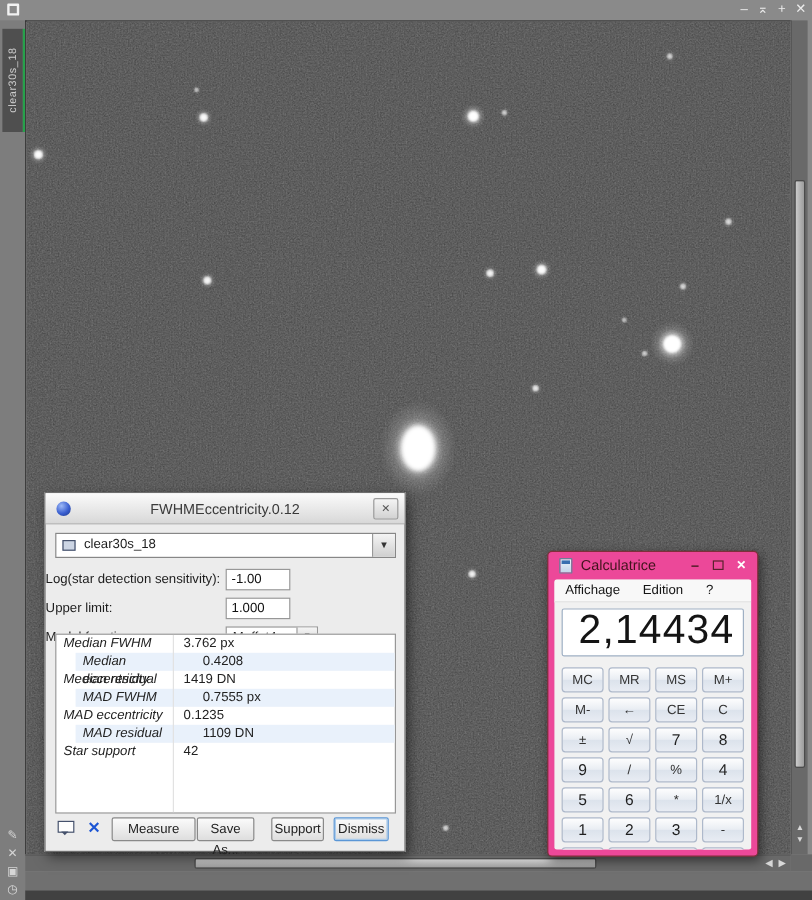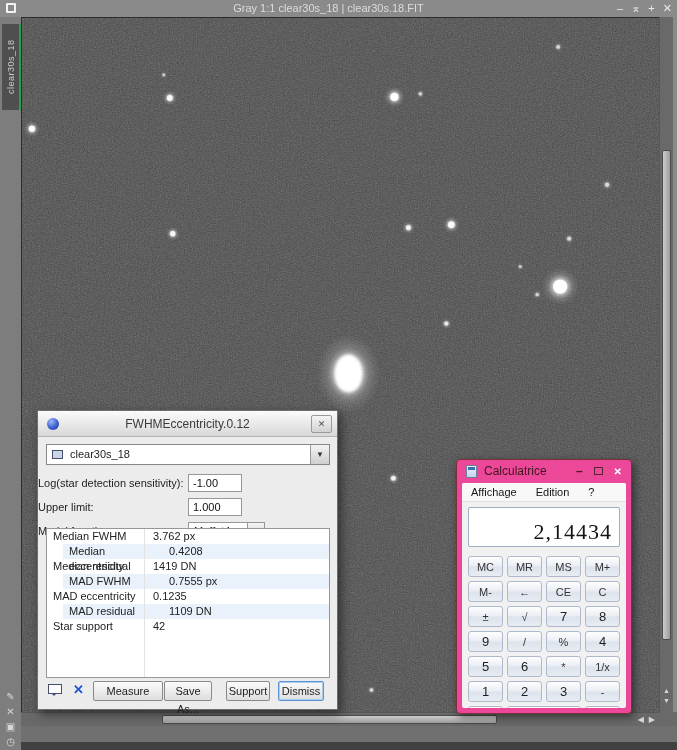--- a/index.html
+++ b/index.html
@@ -63,21 +63,21 @@
   .finput{position:absolute;left:150px;top:0;width:54px;height:18px;background:#fff;border:1px solid #979797;
           padding:2px 4px;color:#111;}
   .fselect{position:absolute;left:150px;top:0;width:77px;height:18px;background:#fff;border:1px solid #979797;}
   .fseltext{position:absolute;left:5px;top:2px;}
   .fselarrow{position:absolute;right:0;top:0;width:17px;height:16px;background:linear-gradient(#f4f4f4,#cfcfcf);
              border-left:1px solid #999;text-align:center;font-size:7px;color:#333;line-height:16px;}
   .rtable{position:absolute;left:8px;top:117px;width:284px;height:150px;background:#fff;border:1px solid #979797;overflow:hidden;}
   .coldiv{position:absolute;left:97px;top:0;bottom:0;width:1px;background:#e2e2e2;}
   .trow{display:flex;height:15px;line-height:15px;}
   .trow.alt{background:#e9f1fb;margin-left:16px;}
-  .tc1{width:97px;padding-left:6px;}
+  .tc1{width:97px;padding-left:6px;font-style:italic;}
   .tc2{padding-left:9px;}
   .dbar{position:absolute;left:8px;bottom:7px;width:285px;height:21px;}
   .comment-icon{position:absolute;left:2px;top:3px;width:14px;height:10px;border:1px solid #44506b;background:#fdfdfd;}
   .comment-icon:after{content:"";position:absolute;left:2px;bottom:-6px;border:3px solid transparent;border-top-color:#44506b;}
   .snap-icon{position:absolute;left:27px;top:1px;color:#1c55d4;font-weight:bold;font-size:13px;}
   .dbtn{position:absolute;top:0;height:20px;background:linear-gradient(#fbfbfb,#dedede);border:1px solid #898989;
         border-radius:2px;font-size:11px;color:#222;text-align:center;line-height:18px;font-family:inherit;padding:0;}
   .dbtn.focused{border-color:#5a96d6;box-shadow:inset 0 0 0 1px #a9cbec;}
 
   
@@ -89,37 +89,36 @@
   .calc-icon:before{content:"";position:absolute;left:1px;top:1px;right:1px;height:3px;background:#3a6fb0;}
   .ctext{position:absolute;left:27px;top:4px;font-size:12px;color:#43141d;}
   .cctrls{position:absolute;right:9px;top:2px;display:flex;gap:11px;align-items:center;height:18px;}
   .cmin{color:#4a1a22;font-weight:bold;font-size:12px;}
   .cmax{width:9px;height:8px;border:1px solid #5a222c;}
   .cclose{color:#fff;font-weight:bold;font-size:10px;}
   .cbody{position:absolute;left:5px;top:23px;right:5px;bottom:5px;background:#f1f1f1;border-radius:2px;overflow:hidden;}
   .cmenu{height:19px;background:#f8f8f8;border-bottom:1px solid #e2e2e2;display:flex;gap:19px;
          padding:0 9px;font-size:11px;color:#151515;align-items:center;}
   .cdisplay{margin:5px 6px;height:40px;background:#fff;border:1px solid #9fb0c4;border-radius:2px;position:relative;}
-  .cnum{position:absolute;right:7px;bottom:1px;font-size:22px;color:#141414;letter-spacing:1px;font-family:Liberation Serif, serif;}
+  .cnum{position:absolute;right:7px;bottom:1px;font-size:34px;color:#141414;letter-spacing:1px;}
   .keypad{display:grid;grid-template-columns:repeat(4,1fr);grid-auto-rows:21px;gap:4px;padding:4px 6px 6px;}
   .key{background:linear-gradient(#fefefe,#e9edf3 48%,#dce3ec 52%,#e8ecf3);border:1px solid #aeb9cb;border-radius:3px;
        font-size:11px;color:#333;display:flex;align-items:center;justify-content:center;padding:0;
        font-family:inherit;cursor:default;}
   .key.num{font-size:13px;color:#1f1f1f;}
   .key.h2{grid-row:span 2;}
   .key.w2{grid-column:span 2;}
 </style>
 </head>
 <body>
 
 <div id="app">
 
   <div class="titlebar">
     <div class="ticon"></div>
-    <div class="ttext">Gray 1:1 clear30s_18 | clear30s.18.FIT</div>
     <div class="tcontrols">
         <span>–</span>
         <span>⌅</span>
         <span>+</span>
         <span>✕</span>
       </div>
   </div>
 
   <div class="leftstrip">
     <div class="vtab">clear30s_18</div>

